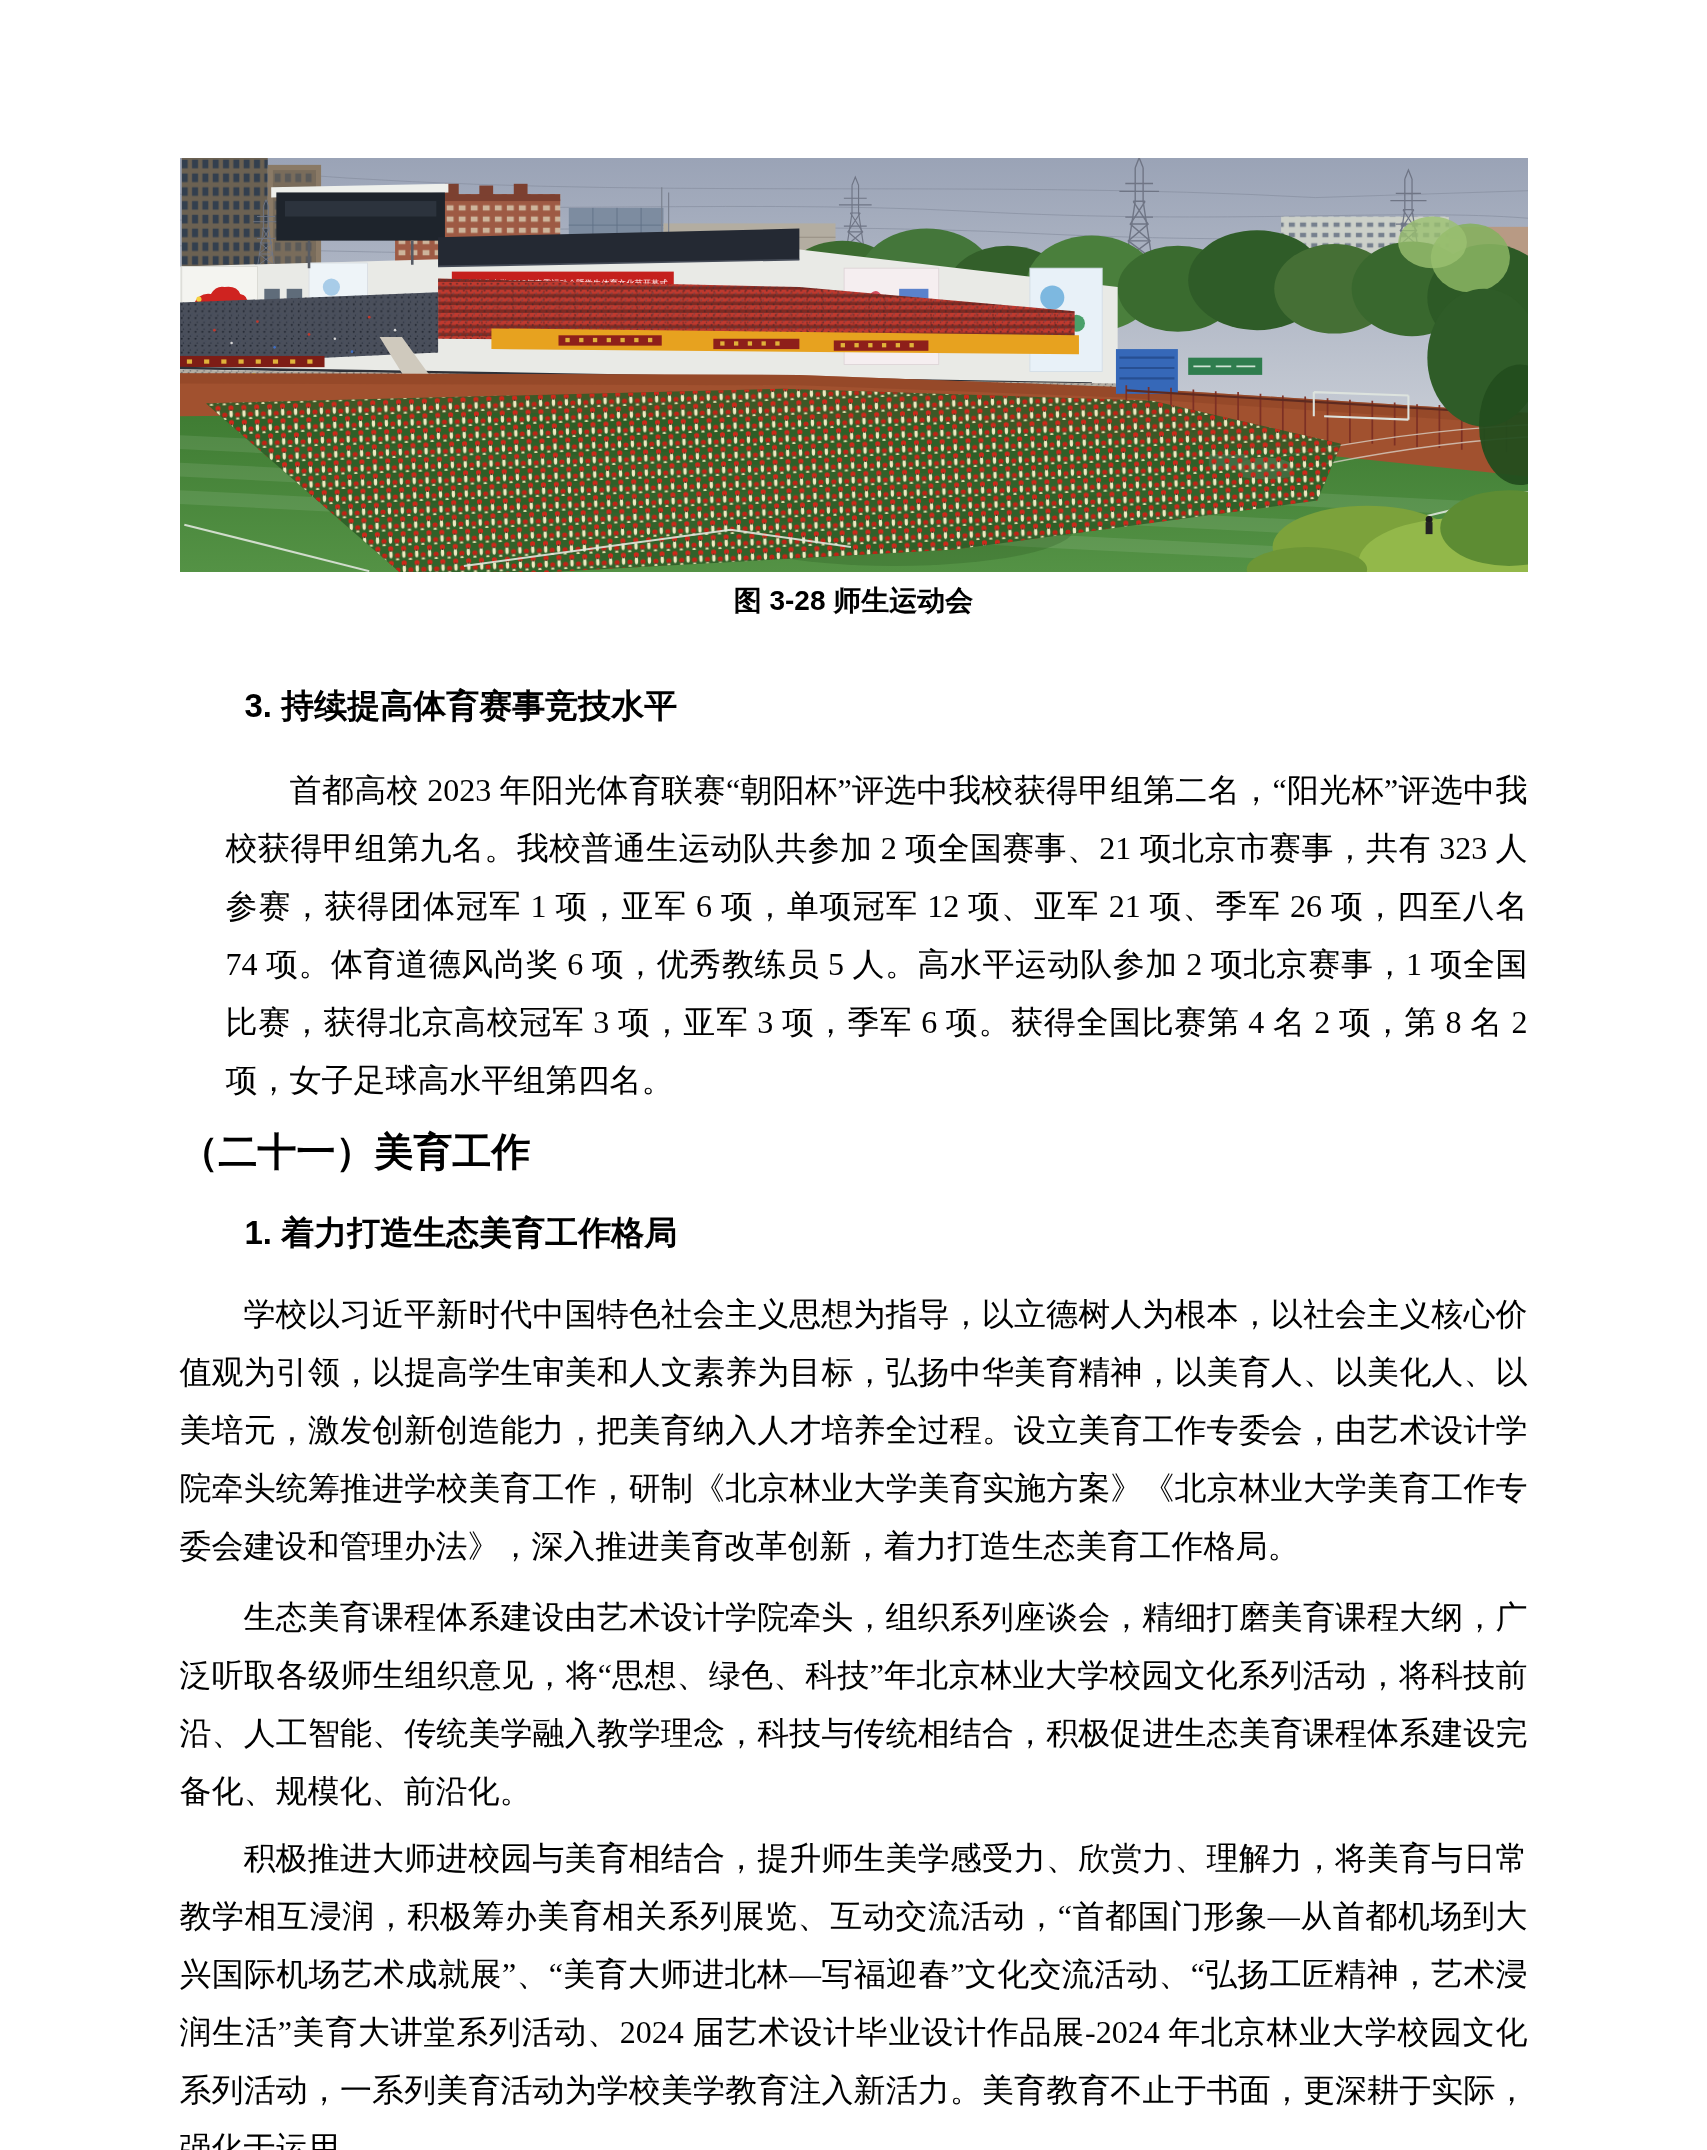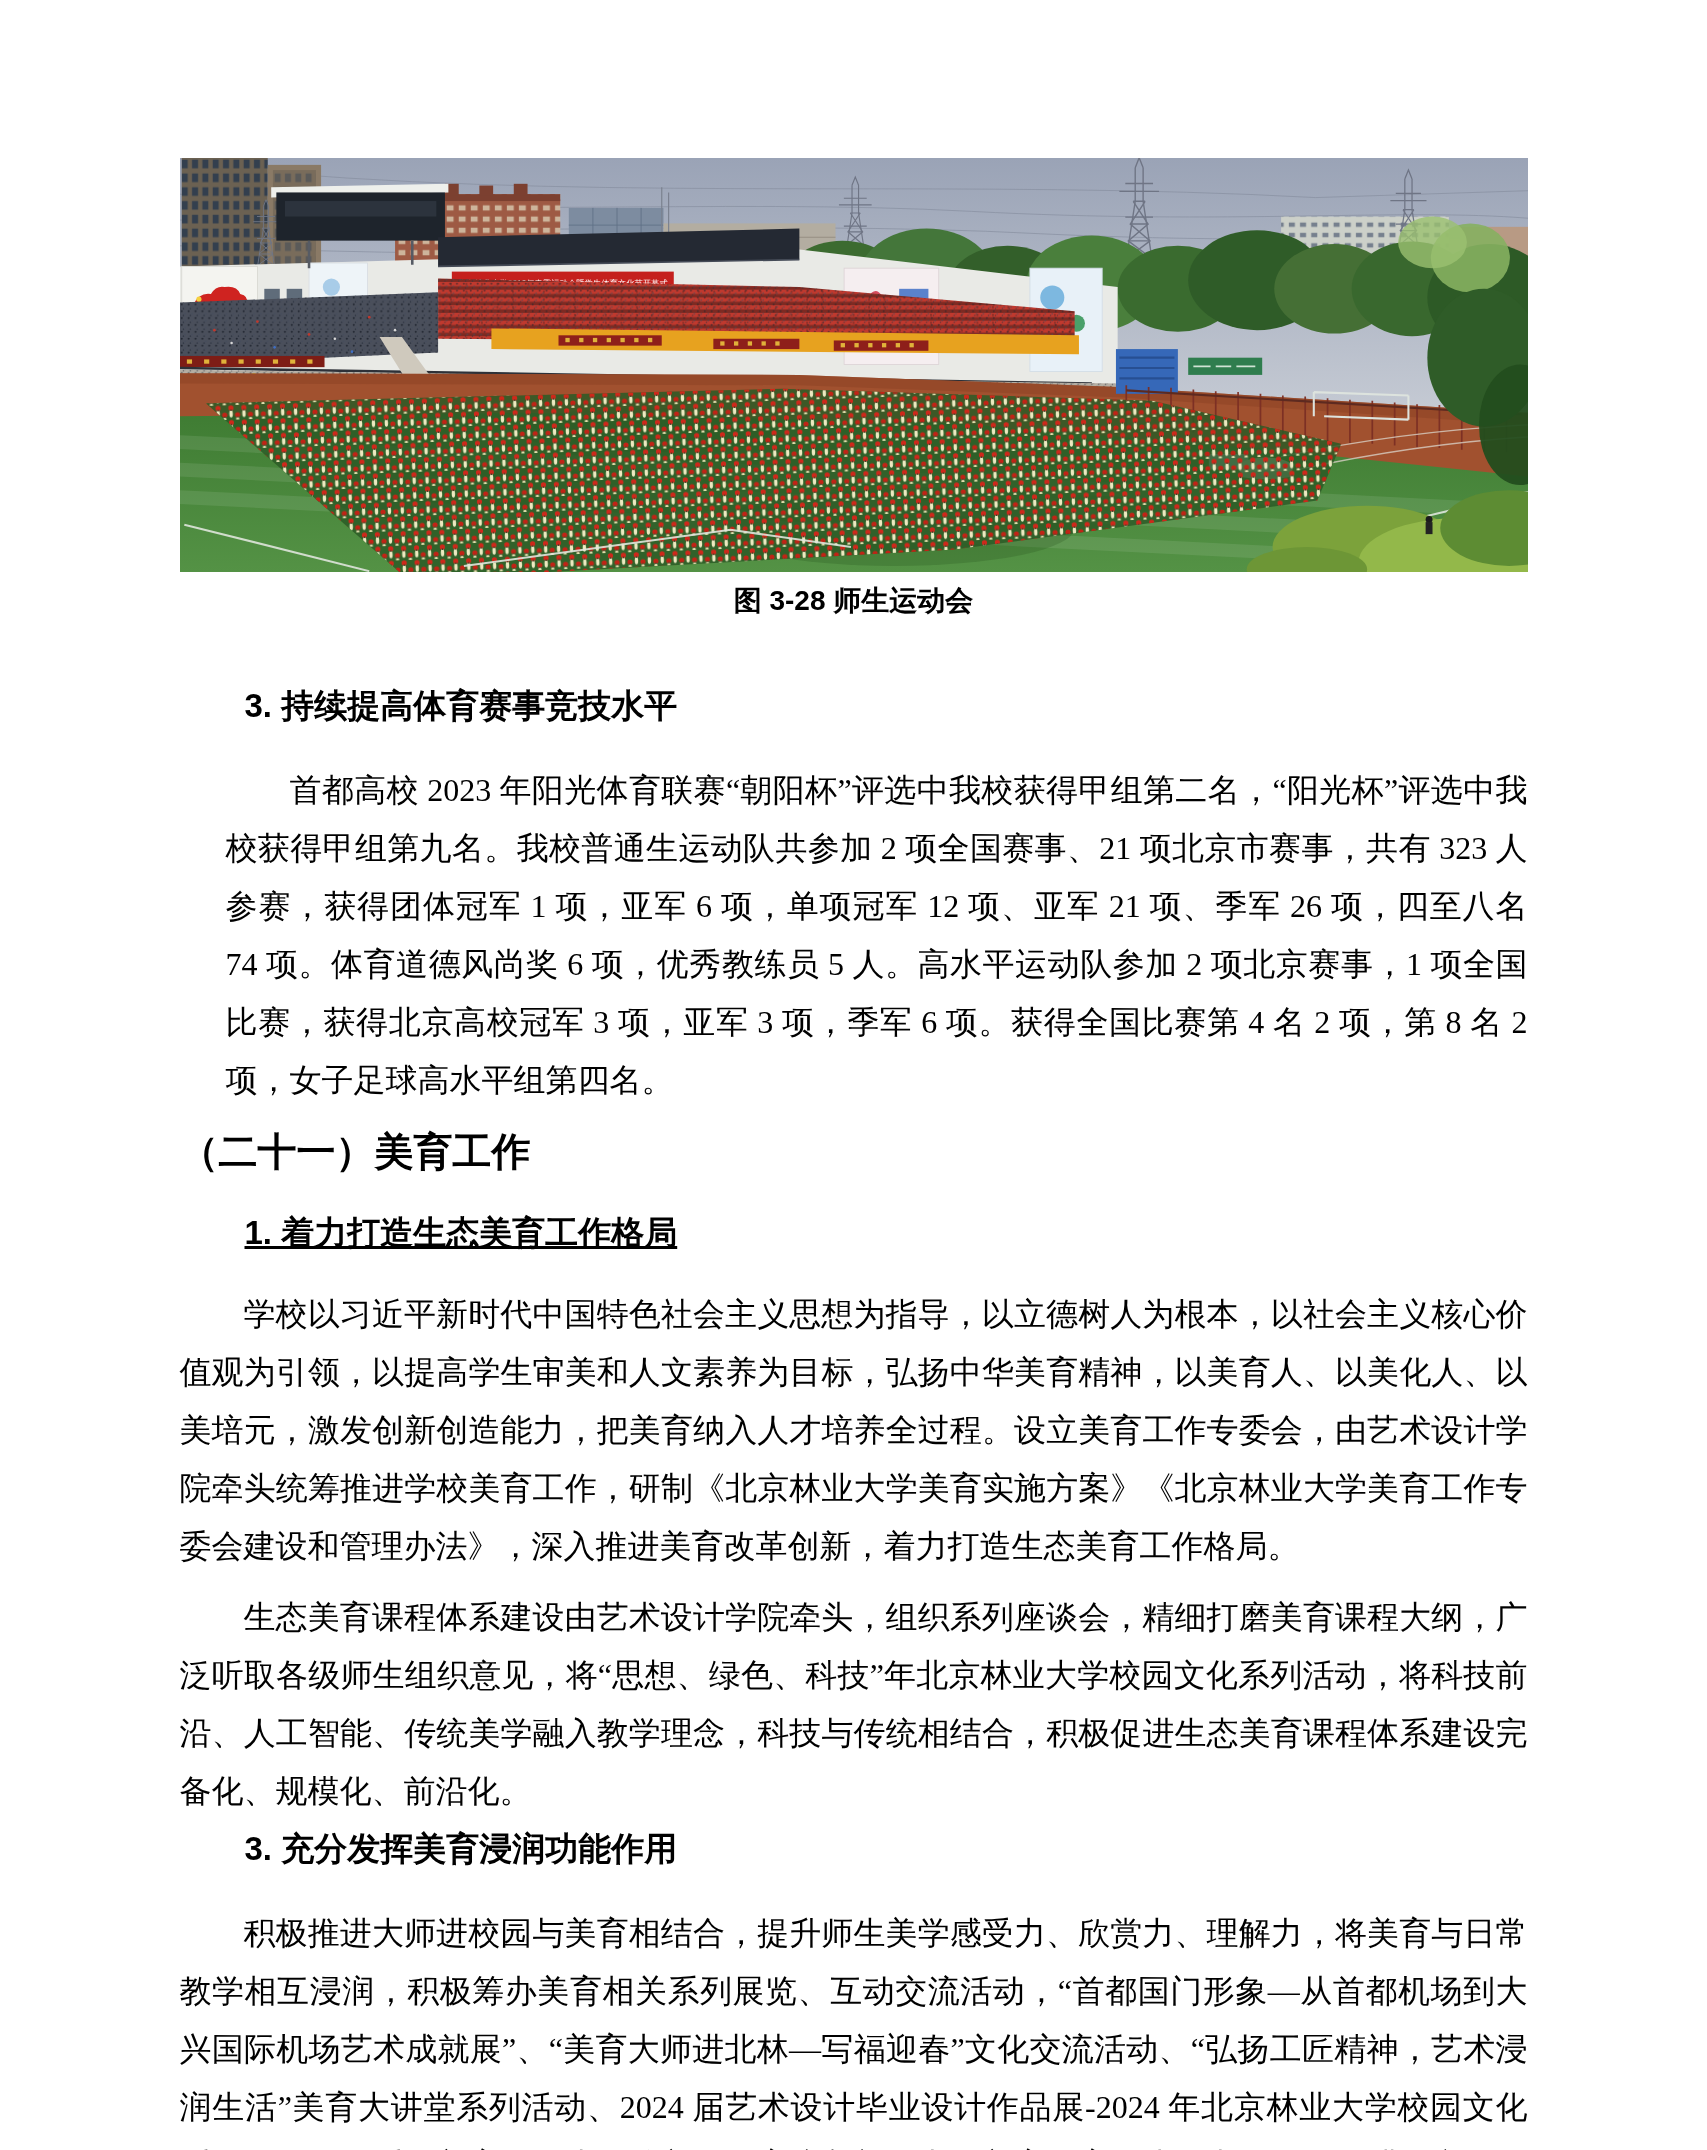--- a/index.html
+++ b/index.html
@@ -24,21 +24,21 @@
   .h-section {
     font-family:"Liberation Sans","DejaVu Sans",sans-serif;
     font-weight:700; font-size:39px; line-height:53px; margin-top:15.5px;
   }
   .para {
     font-size:32px; line-height:58px; text-align:justify;
     text-indent:2em; margin:0;
   }
   #heading-sports { margin-top:65px; }
   #para-sports    { margin-top:14.6px;margin-left:46px; }
-  #sub-1          { margin-top:14.6px;text-decoration:underline; }
+  #sub-1          { margin-top:14.6px; }
   #para-1         { margin-top:13px;font-family:Liberation Mono, monospace; }
   #sub-2          { margin-top:5.2px; }
   #para-2         { margin-top:9.5px; }
   #sub-3          { margin-top:6px; }
   #para-3         { margin-top:9.5px; }
 </style>
 </head>
 <body>
 
 <div class="content">
@@ -339,17 +339,16 @@
 
   <p class="para" id="para-sports">首都高校 2023 年阳光体育联赛“朝阳杯”评选中我校获得甲组第二名，“阳光杯”评选中我校获得甲组第九名。我校普通生运动队共参加 2 项全国赛事、21 项北京市赛事，共有 323 人参赛，获得团体冠军 1 项，亚军 6 项，单项冠军 12 项、亚军 21 项、季军 26 项，四至八名 74 项。体育道德风尚奖 6 项，优秀教练员 5 人。高水平运动队参加 2 项北京赛事，1 项全国比赛，获得北京高校冠军 3 项，亚军 3 项，季军 6 项。获得全国比赛第 4 名 2 项，第 8 名 2 项，女子足球高水平组第四名。</p>
 
   <h2 class="h-section">（二十一）美育工作</h2>
 
   <h3 class="h-sub" id="sub-1">1. 着力打造生态美育工作格局</h3>
   <p class="para" id="para-1">学校以习近平新时代中国特色社会主义思想为指导，以立德树人为根本，以社会主义核心价值观为引领，以提高学生审美和人文素养为目标，弘扬中华美育精神，以美育人、以美化人、以美培元，激发创新创造能力，把美育纳入人才培养全过程。设立美育工作专委会，由艺术设计学院牵头统筹推进学校美育工作，研制《北京林业大学美育实施方案》《北京林业大学美育工作专委会建设和管理办法》，深入推进美育改革创新，着力打造生态美育工作格局。</p>
 
   <p class="para" id="para-2">生态美育课程体系建设由艺术设计学院牵头，组织系列座谈会，精细打磨美育课程大纲，广泛听取各级师生组织意见，将“思想、绿色、科技”年北京林业大学校园文化系列活动，将科技前沿、人工智能、传统美学融入教学理念，科技与传统相结合，积极促进生态美育课程体系建设完备化、规模化、前沿化。</p>
 
-  <h3 class="h-sub" id="sub-3">3. 充分发挥美育浸润功能作用</h3>
   <p class="para" id="para-3">积极推进大师进校园与美育相结合，提升师生美学感受力、欣赏力、理解力，将美育与日常教学相互浸润，积极筹办美育相关系列展览、互动交流活动，“首都国门形象—从首都机场到大兴国际机场艺术成就展”、“美育大师进北林—写福迎春”文化交流活动、“弘扬工匠精神，艺术浸润生活”美育大讲堂系列活动、2024 届艺术设计毕业设计作品展-2024 年北京林业大学校园文化系列活动，一系列美育活动为学校美学教育注入新活力。美育教育不止于书面，更深耕于实际，强化于运用。</p>
 
 </div>
 
 
 </body></html>

